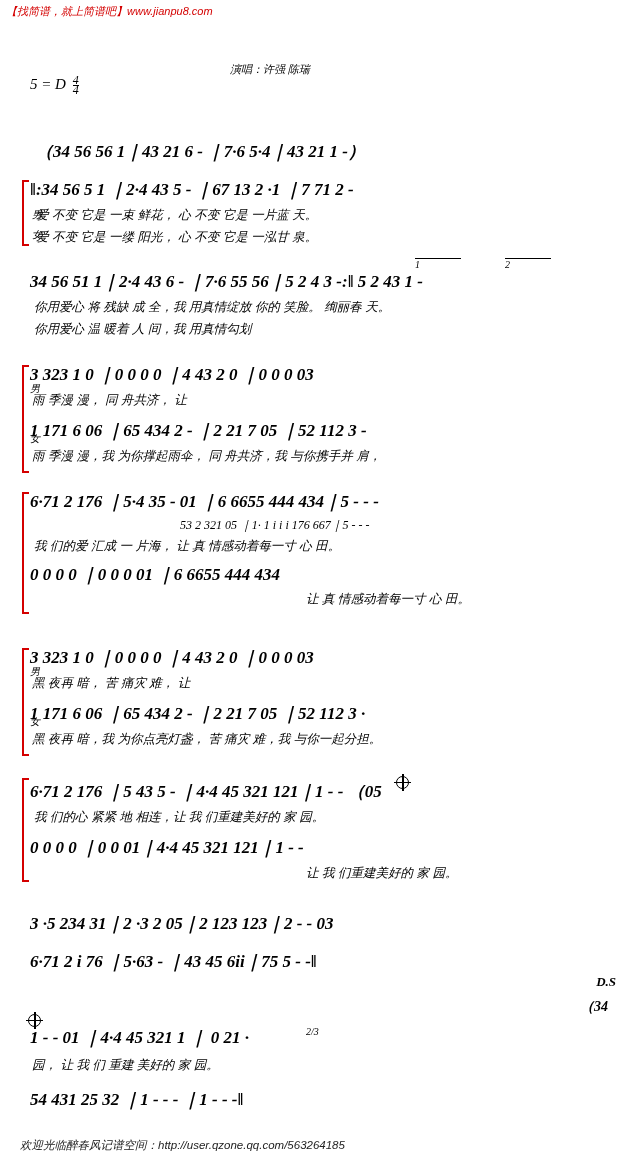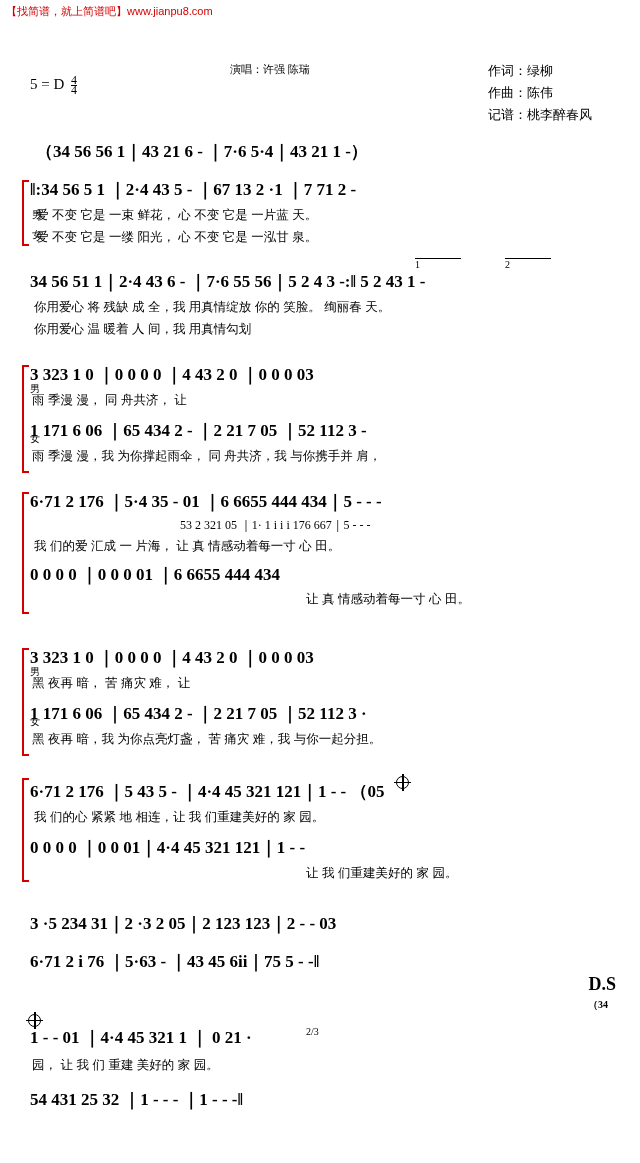--- a/index.html
+++ b/index.html
@@ -5,21 +5,21 @@
   * { box-sizing: border-box; }
   html, body { margin: 0; padding: 0; }
   body {
     width: 640px;
     height: 1163px;
     background: #ffffff;
     font-family: "Liberation Serif", serif;
     position: relative;
     overflow: hidden;
   }
-  .page { position: relative; width: 640px; height: 1163px; }
+  .page { position: relative; width: 640px; height: 1163px; font-style: italic; }
 
   
   .top-banner {
     position: absolute; left: 6px; top: 4px;
     color: #d40000; font-size: 11px;
     font-family: "Liberation Sans", sans-serif;
     white-space: nowrap;
   }
 
   
@@ -94,21 +94,21 @@
   .logo-sub {
     font-family: "Liberation Sans", sans-serif;
     font-size: 11px; color: #d40000; letter-spacing: 1px;
   }
   .footer-note {
     position: absolute; left: 20px; bottom: 10px;
     font-size: 11.5px; font-family: "Liberation Sans", sans-serif;
     color: #222; white-space: nowrap;
   }
   .ds-mark {
-    position: absolute; font-size: 18px; font-weight: bold;
+    position: absolute; font-size: 13px; font-weight: bold;
     font-family: "Liberation Serif", serif;
   }
   .coda {
     display: inline-block; position: relative;
     width: 13px; height: 13px; border: 1.5px solid #000;
     border-radius: 50%; vertical-align: middle;
   }
   .coda:before, .coda:after {
     content:''; position: absolute; background: #000;
   }
@@ -122,25 +122,20 @@
 </style>
 </head>
 <body>
 
 <div class="page">
 
   <div class="top-banner">【找简谱，就上简谱吧】www.jianpu8.com</div>
 
   <div class="singer">演唱：许强 陈瑞</div>
 
-  <div class="credits">
-    <div>作词：绿柳</div>
-    <div>作曲：陈伟</div>
-    <div>记谱：桃李醉春风</div>
-  </div>
 
   <div class="keysig">
     <span>5 = D</span>
     <span class="frac">
       <span class="num">4</span>
       <span class="den">4</span>
     </span>
   </div>
 
   <div class="row" style="top:140px;left:36px;">
@@ -208,28 +203,29 @@
 
   <div class="row" style="top:912px;left:30px;">
     <div class="notes">3 ·5  234  31｜2 ·3  2 05｜2  123  123｜2 - - 03</div>
   </div>
 
   <div class="row" style="top:950px;left:30px;">
     <div class="notes">6·71 2 i 76 ｜5·63 - ｜43 45 6ii｜75 5 - -‖</div>
   </div>
   <div class="ds-mark" style="right:24px;top:974px;">D.S</div>
 
-  <div class="notes" style="position:absolute;right:32px;top:998px;font-size:10px;">（34</div>
+  <div class="notes" style="position:absolute;right:32px;top:998px;font-size:14px;">（34</div>
 
   <div style="position:absolute;left:28px;top:1010px;"><span class="coda"></span></div>
   <div class="row" style="top:1026px;left:30px;">
     <div class="notes">1 - -  01 ｜4·4 45 321 1 ｜ 0 21 ·</div>
     <div class="lyric" style="margin-top:8px;margin-left:2px;">园，      让  我 们 重建 美好的      家   园。</div>
   </div>
   <div class="sub" style="position:absolute;left:306px;top:1026px;font-size:10px;">2/3</div>
 
   <div class="row" style="top:1088px;left:30px;">
     <div class="notes">54 431 25 32 ｜1 - - - ｜1 - - -‖</div>
   </div>
 
 
+  <div class="footer-note">欢迎光临醉春风记谱空间：http://user.qzone.qq.com/563264185</div>
 
 </div>
 
 </body></html>

